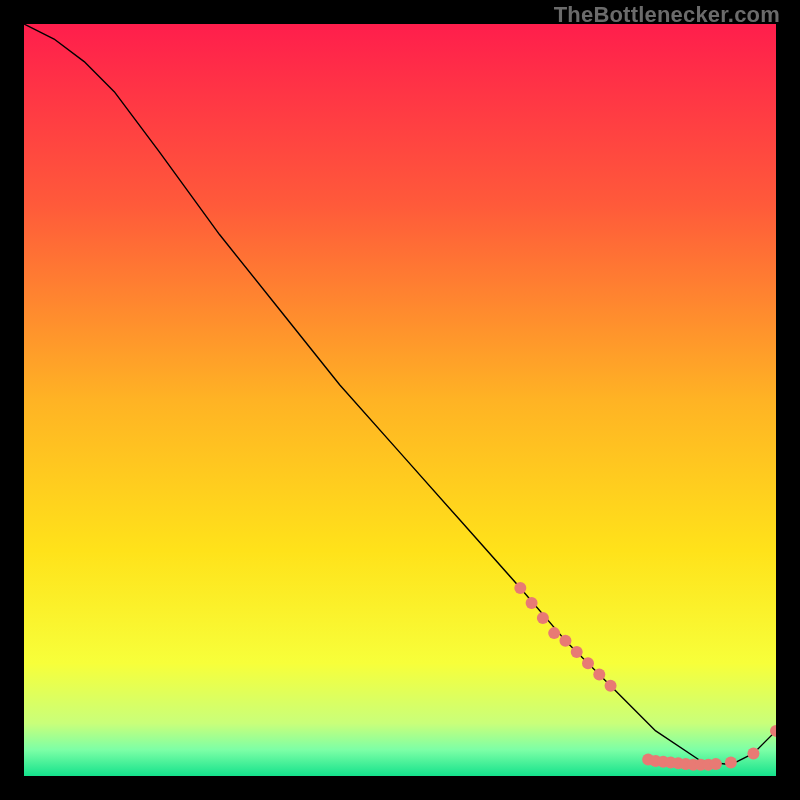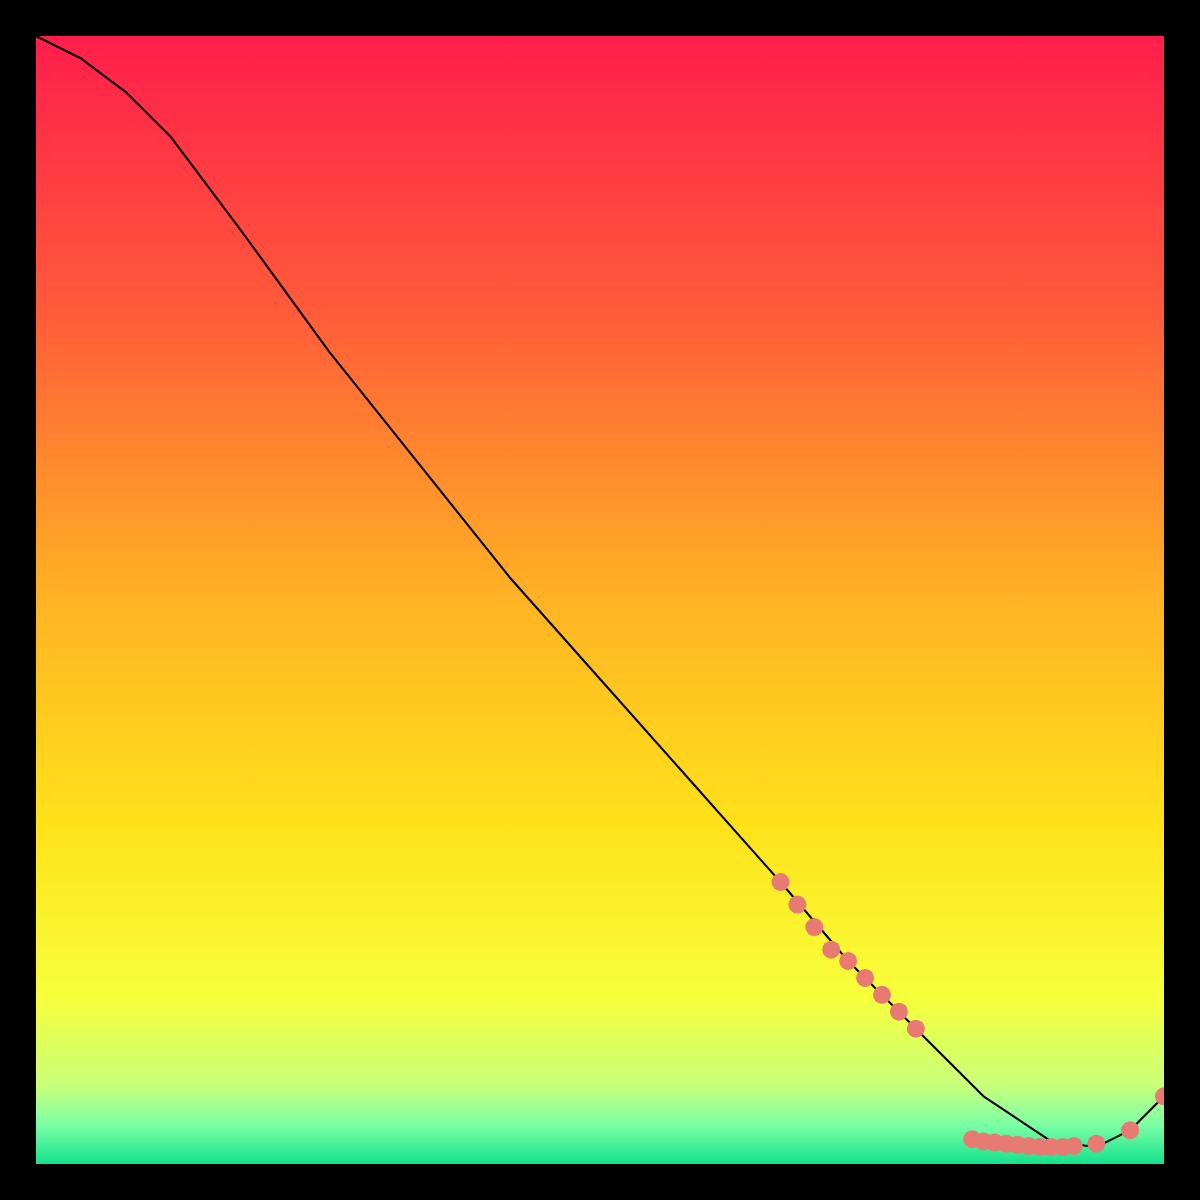--- a/index.html
+++ b/index.html
@@ -5,20 +5,21 @@
   html,body{margin:0;padding:0;background:#000;width:800px;height:800px;overflow:hidden;font-family:Arial,Helvetica,sans-serif}
   .stage{position:relative;width:800px;height:800px}
   .attribution{position:absolute;top:2px;right:20px;font-size:22px;font-weight:600;color:#6b6b6b;letter-spacing:.2px}
   .plot{position:absolute;left:24px;top:24px;width:752px;height:752px}
   .plot svg{display:block}
 </style>
 </head>
 <body>
 
 <div class="stage">
+  <div class="attribution">TheBottlenecker.com</div>
 
   <div class="plot">
     <svg id="chart-svg" width="752" height="752" viewBox="0 0 752 752">
         <defs>
           <linearGradient id="bg-grad" x1="0" y1="0" x2="0" y2="1">
             <stop offset="0%" stop-color="#ff1e4c"></stop>
             <stop offset="24%" stop-color="#ff5a3a"></stop>
             <stop offset="50%" stop-color="#ffb324"></stop>
             <stop offset="70%" stop-color="#ffe21a"></stop>
             <stop offset="85%" stop-color="#f7ff3a"></stop>

